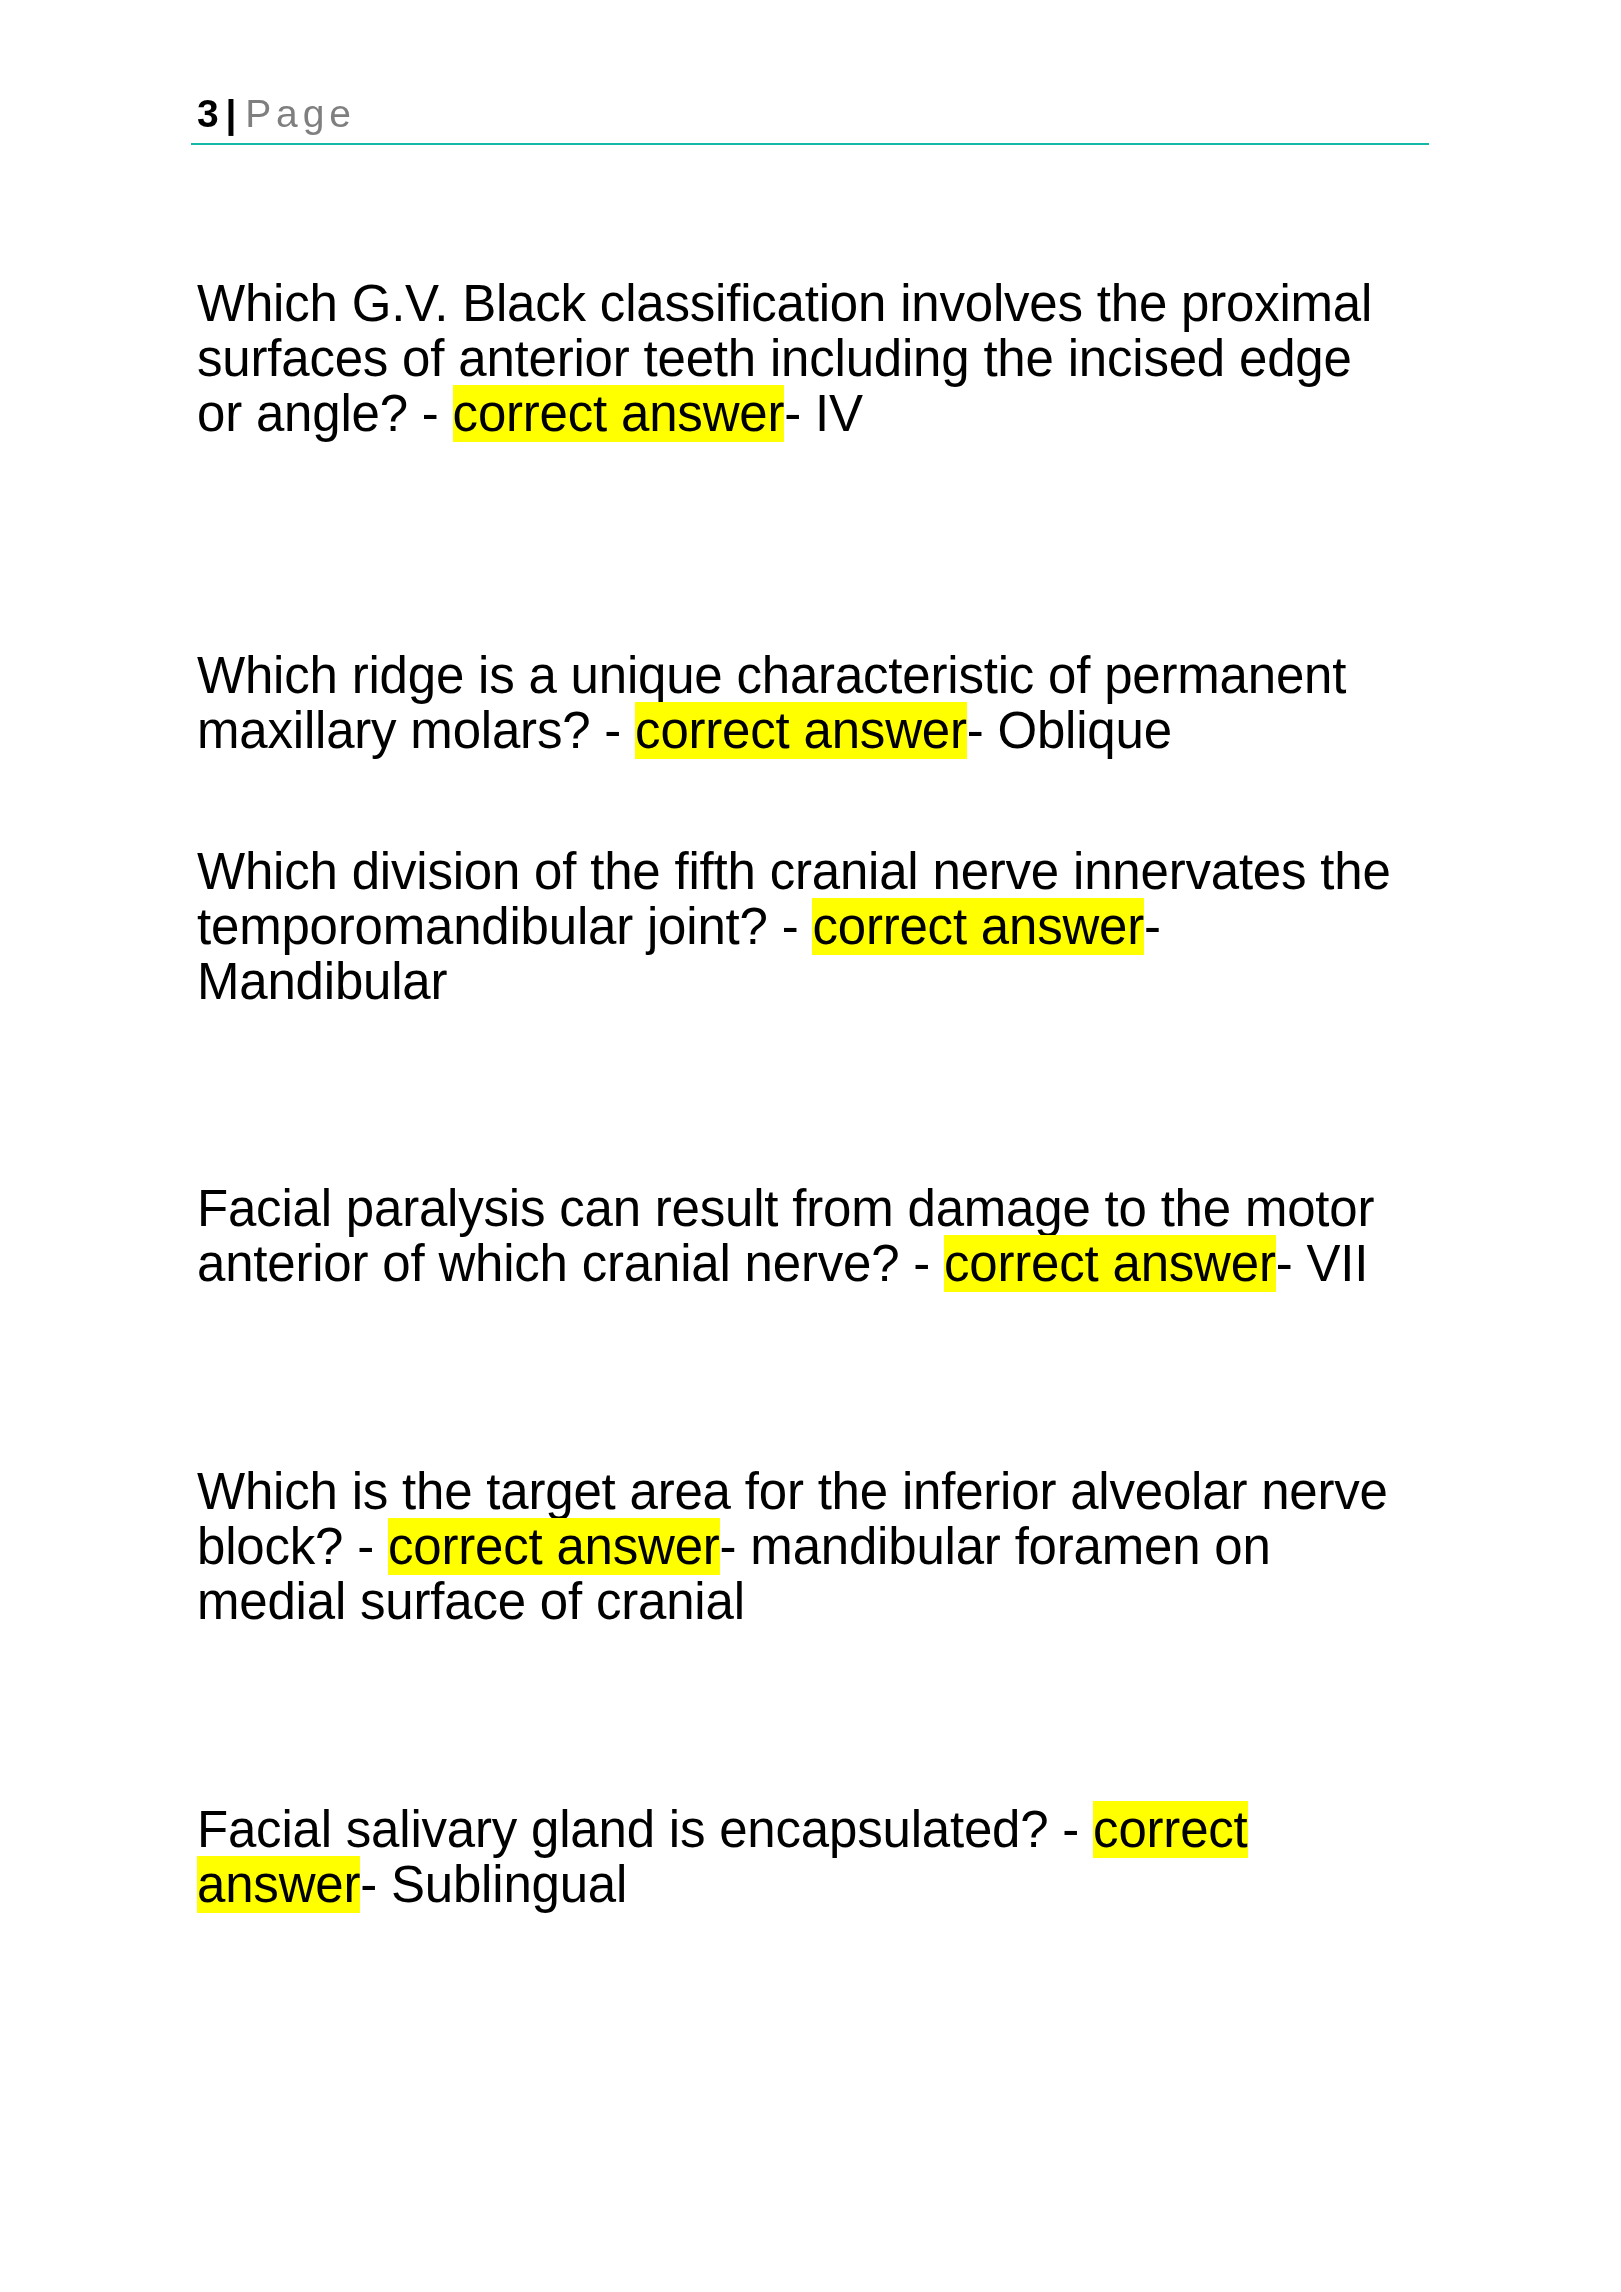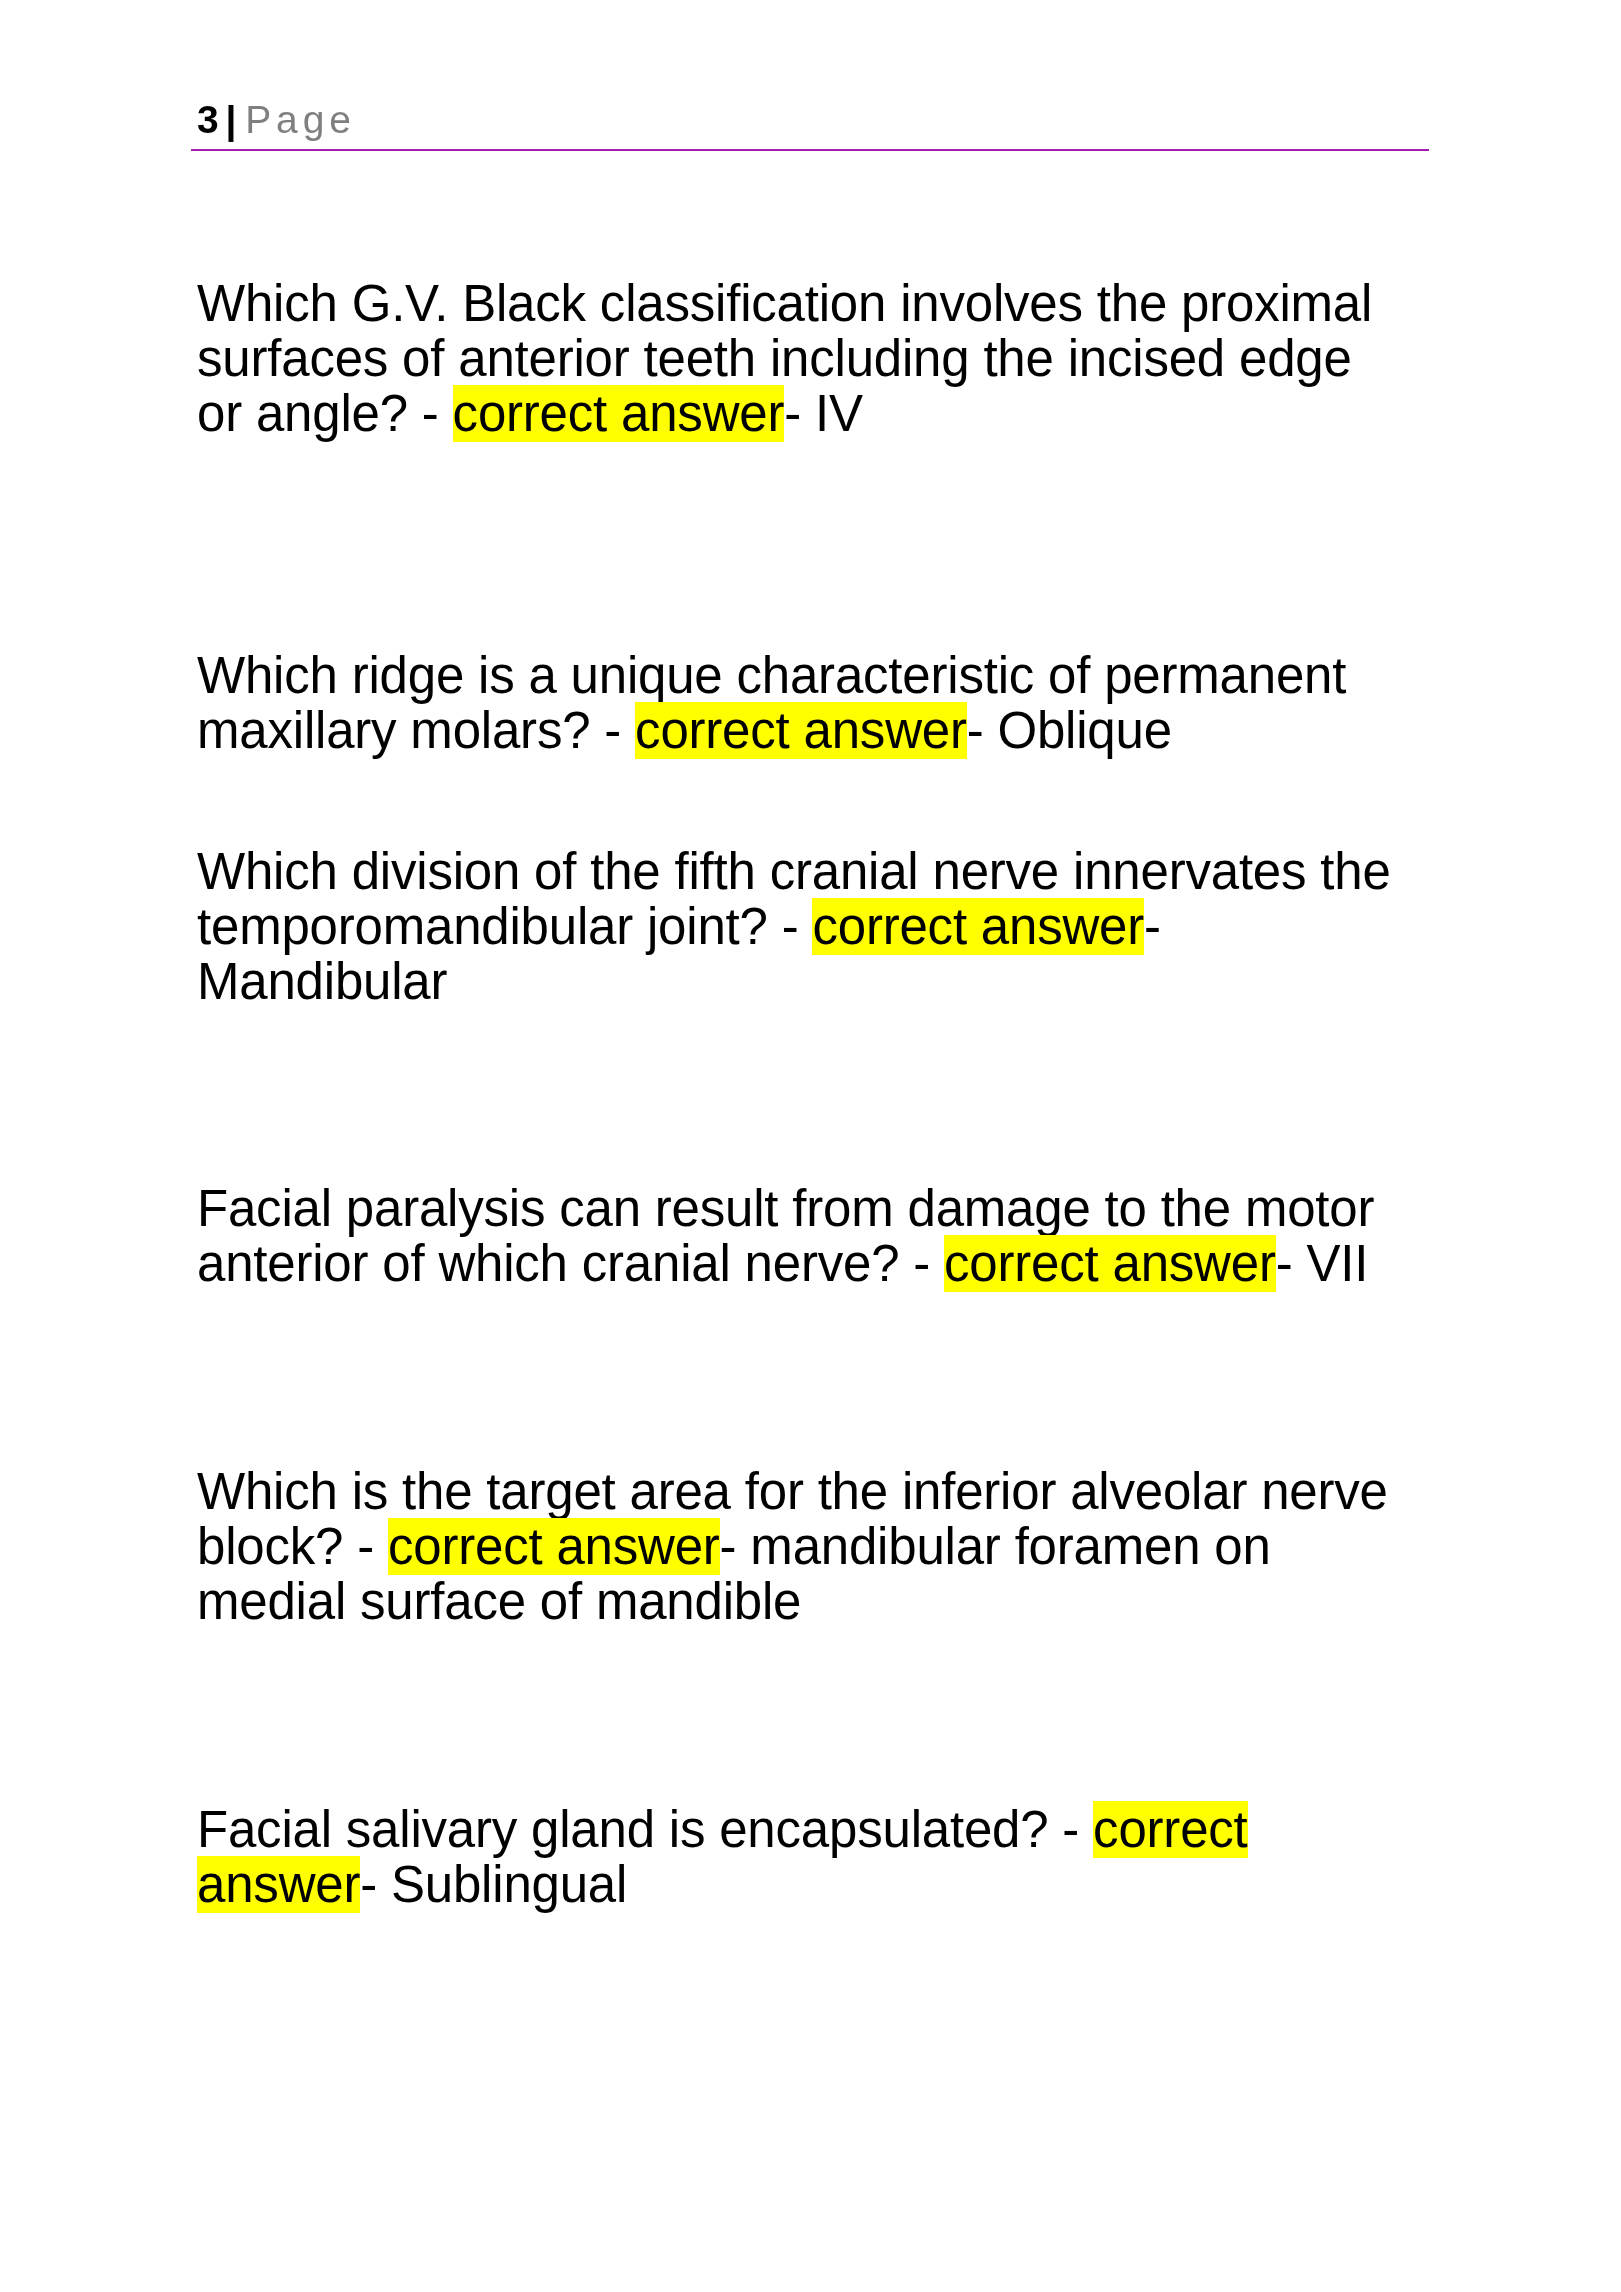--- a/index.html
+++ b/index.html
@@ -1,19 +1,19 @@
 <!DOCTYPE html>
 <html><head>
 <meta charset="utf-8">
 <style>
   html, body { margin: 0; padding: 0; background: #ffffff; }
   body { width: 1621px; height: 2293px; position: relative; overflow: hidden;
          font-family: "Liberation Sans", sans-serif; color: #000; }
-  .header { position: absolute; left: 191px; top: 94px; width: 1238px; height: 55px;
-            border-bottom: 2px solid #a21caf; }
+  .header { position: absolute; left: 191px; top: 88px; width: 1238px; height: 55px;
+            border-bottom: 2px solid #14b8a6; }
   .page-num { position: absolute; left: 5.9px; top: 3.9px; font-size: 39px; font-weight: bold;
               letter-spacing: 1px; }
   .page-sep { font-weight: bold; margin-left: 5.9px; }
   .page-word { color: #7f7f7f; font-weight: normal; letter-spacing: 4.9px; margin-left: 7.8px; }
   .qa { position: absolute; left: 197px; width: 1206px; font-size: 51px; line-height: 55px;
         letter-spacing: -0.2px; }
   .hl { background: #ffff00; }
 </style>
 </head>
 <body>
@@ -34,19 +34,19 @@
 
 <div class="qa" style="top:844px;">
   <span>Which division of the fifth cranial nerve innervates the temporomandibular joint? - </span><span class="hl" style="background: rgb(255, 255, 0);">correct answer</span><span>- Mandibular</span>
 </div>
 
 <div class="qa" style="top:1181px;">
   <span>Facial paralysis can result from damage to the motor anterior of which cranial nerve? - </span><span class="hl" style="background: rgb(255, 255, 0);">correct answer</span><span>- VII</span>
 </div>
 
 <div class="qa" style="top:1464px;">
-  <span>Which is the target area for the inferior alveolar nerve block? - </span><span class="hl" style="background: rgb(255, 255, 0);">correct answer</span><span>- mandibular foramen on medial surface of mandible</span>
+  <span>Which is the target area for the inferior alveolar nerve block? - </span><span class="hl" style="background: rgb(255, 255, 0);">correct answer</span><span>- mandibular foramen on medial surface of cranial</span>
 </div>
 
 <div class="qa" style="top:1802px;">
   <span>Facial salivary gland is encapsulated? - </span><span class="hl" style="background: rgb(255, 255, 0);">correct answer</span><span>- Sublingual</span>
 </div>
 
 
 </body></html>

